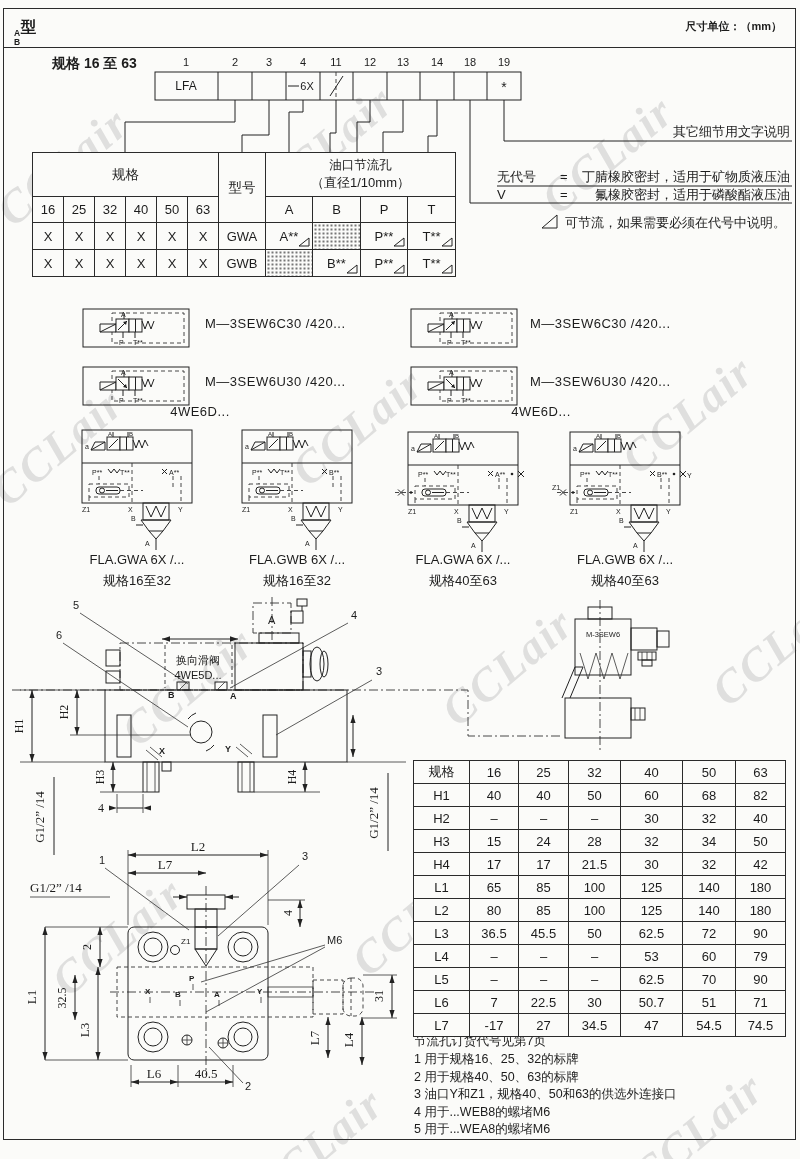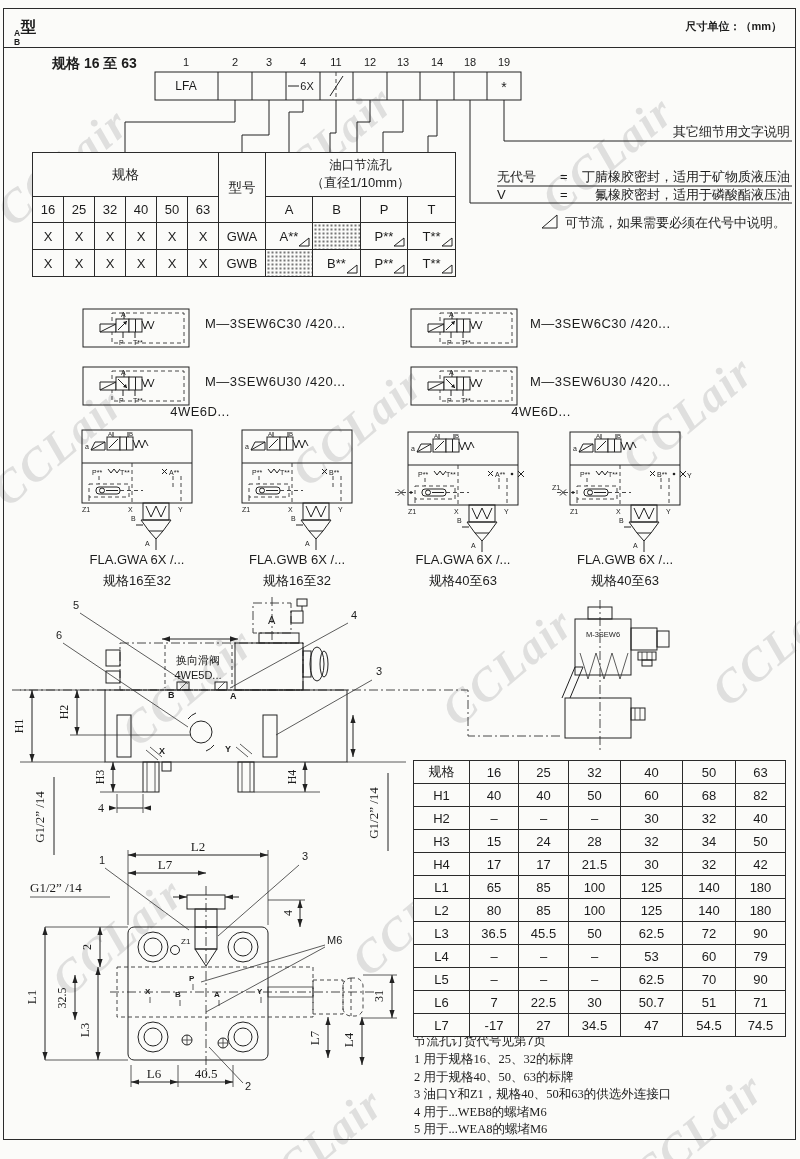--- a/index.html
+++ b/index.html
@@ -29,21 +29,21 @@
   .spec-table{position:absolute;left:32px;top:152px;z-index:2;background:#fbfbf9;}
   .spec-table td{border:1.3px solid #2b2b2b;text-align:center;font-size:13px;padding:0;position:relative;}
   .spec-table .hd{font-size:13.5px;}
   .hatch{background-image:radial-gradient(#777 0.9px, transparent 0.9px);background-size:4px 4px;}
   .flag{position:absolute;right:2px;bottom:2px;}
   
   .dim-table{position:absolute;left:413px;top:760px;z-index:2;background:#fbfbf9;}
   .dim-table td,.dim-table th{border:1.2px solid #2b2b2b;text-align:center;font-size:13px;
       font-weight:normal;height:22px;padding:0;}
   .footnote{left:414px;top:1033px;font-size:12.5px;}
-  .notes{left:414px;top:1051px;font-size:12.5px;line-height:17.5px;font-family:Liberation Serif, serif;}
+  .notes{left:414px;top:1051px;font-size:12.5px;line-height:17.5px;}
   .pilot-label{font-size:13px;letter-spacing:.5px;}
   .circ-label{font-size:13px;text-align:center;width:160px;}
   .circ-sub{font-size:13px;text-align:center;width:160px;}
 </style>
 </head>
 <body>
 
 <div class="page">
 
   <div class="wm" style="left:-15px;top:140px">CCLair</div>

